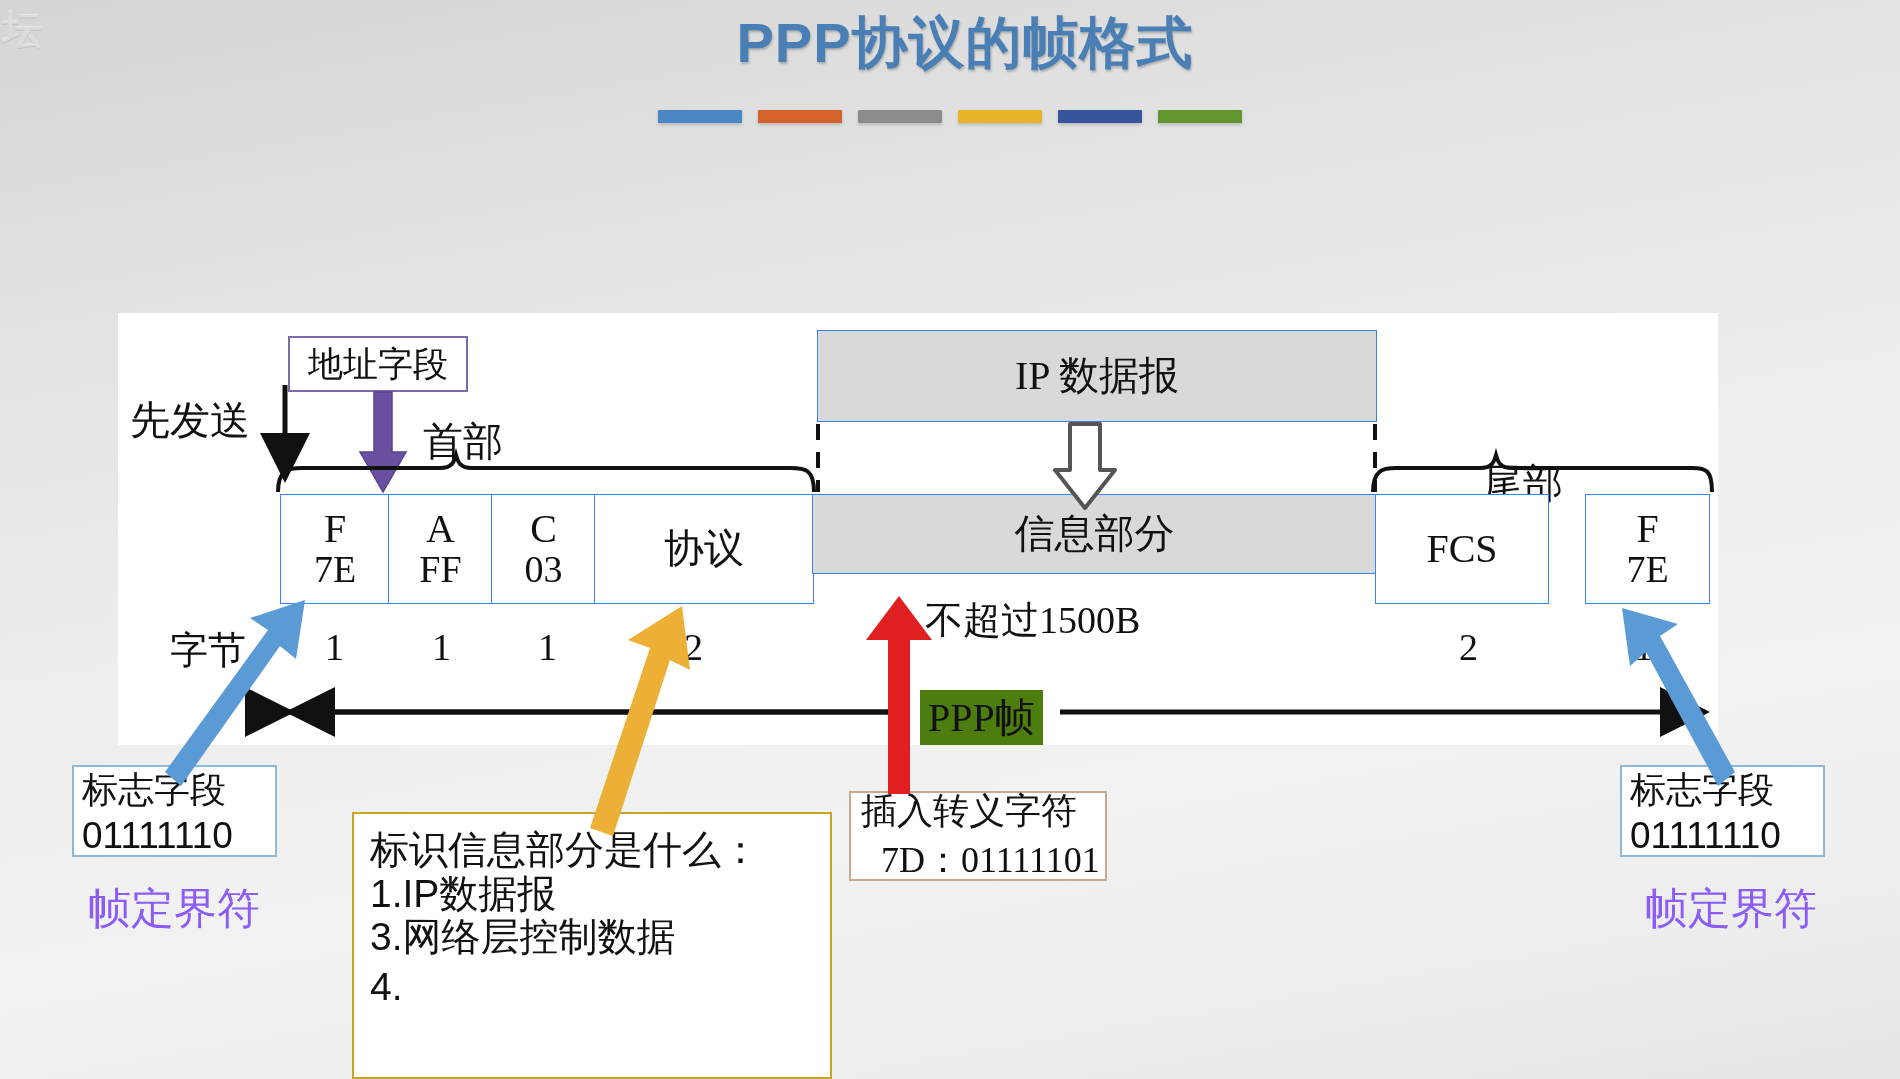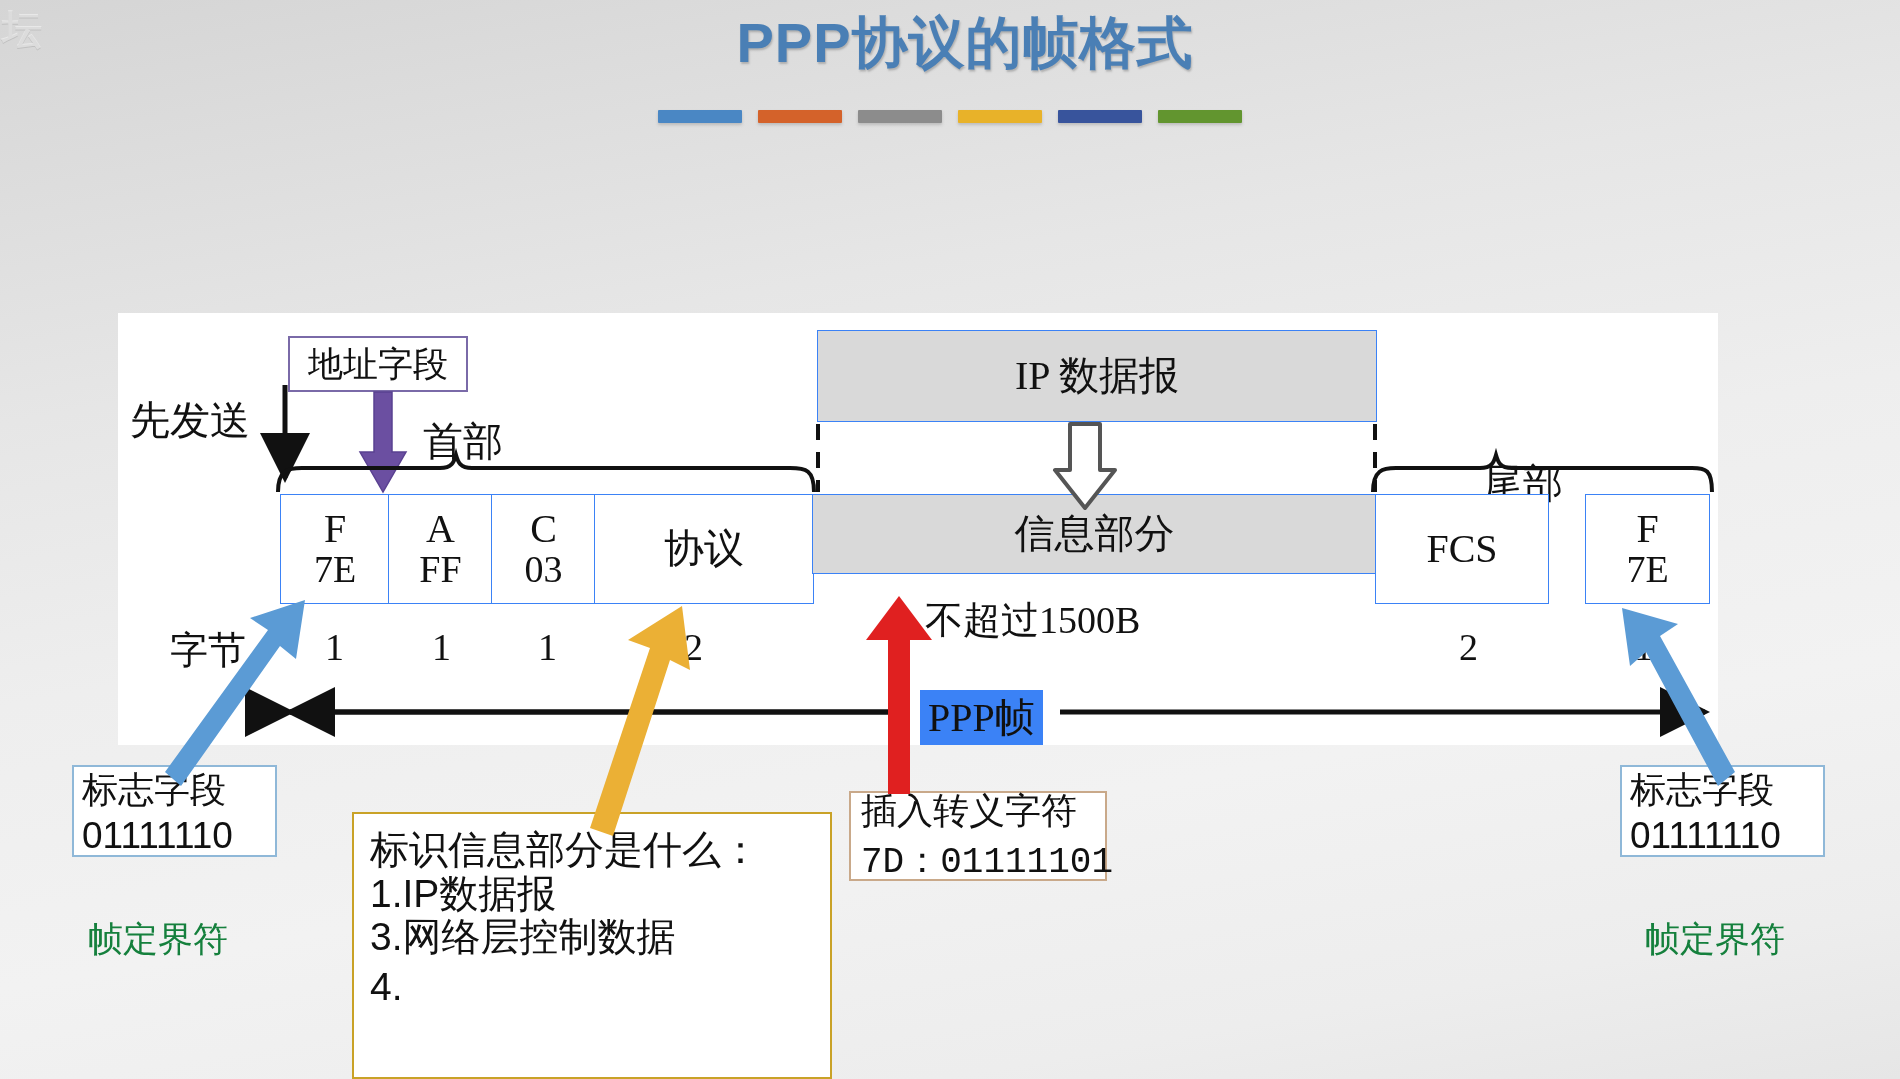--- a/index.html
+++ b/index.html
@@ -45,22 +45,22 @@
   
   #addrbox{
     position:absolute;left:288px;top:336px;width:180px;height:56px;
     box-sizing:border-box;border:2px solid #7a6aa8;background:#fff;
     display:flex;align-items:center;justify-content:center;
     font-size:35px;color:#111;
   }
   
   .callout{position:absolute;box-sizing:border-box;background:#fff;}
   .callout .line{white-space:nowrap;color:#111;}
-  .redlbl{position:absolute;color:#15803d;font-size:35px;white-space:nowrap;
-    font-family:"Liberation Sans",sans-serif;font-weight:normal;margin-top:36px;}
+  .redlbl{position:absolute;color:#8b5cf6;font-size:43px;white-space:nowrap;
+    font-family:"Liberation Sans",sans-serif;font-weight:normal;}
   svg{position:absolute;left:0;top:0;overflow:visible;}
   #overlay{position:absolute;left:0;top:0;width:1900px;height:1079px;pointer-events:none;}
 </style>
 </head>
 <body>
 
 <div id="watermark">坛</div>
 
 <div id="title">PPP协议的帧格式</div>
 
@@ -114,21 +114,21 @@
 
 <div class="byte" style="left:170px;top:625px;">字节</div>
 <div class="byte" style="left:325px;top:625px;">1</div>
 <div class="byte" style="left:432px;top:625px;">1</div>
 <div class="byte" style="left:538px;top:625px;">1</div>
 <div class="byte" style="left:684px;top:625px;">2</div>
 <div class="byte" style="left:925px;top:595px;">不超过1500B</div>
 <div class="byte" style="left:1459px;top:625px;">2</div>
 <div class="byte" style="left:1634px;top:625px;">1</div>
 
-<div class="byte" style="left:920px;top:690px;font-size:40px;background:#3b82f6;padding:0 8px;">PPP帧</div>
+<div class="byte" style="left:920px;top:690px;font-size:40px;background:#4d7c0f;padding:0 8px;">PPP帧</div>
 
 <div class="callout" style="left:72px;top:765px;width:205px;height:92px;border:2px solid #8fb8d8;
             display:flex;flex-direction:column;align-items:flex-start;justify-content:center;padding-left:8px;">
   <span class="line" style="font-size:36px;">标志字段</span>
   <span class="line" style="font-size:37px;font-family:'Liberation Sans',sans-serif;">01111110</span>
 </div>
 <div class="redlbl" style="left:88px;top:880px;">帧定界符</div>
 
 <div class="callout" style="left:1620px;top:765px;width:205px;height:92px;border:2px solid #8fb8d8;
             display:flex;flex-direction:column;align-items:flex-start;justify-content:center;padding-left:8px;">
@@ -142,21 +142,21 @@
             padding:14px 0 0 16px;font-family:'Liberation Sans',sans-serif;">
   <span class="line" style="font-size:39px;line-height:1.12;">标识信息部分是什么：</span>
   <span class="line" style="font-size:39px;line-height:1.12;">1.IP数据报</span>
   <span class="line" style="font-size:39px;line-height:1.12;">3.网络层控制数据</span>
   <span class="line" style="font-size:39px;line-height:1.12;margin-top:6px;">4.</span>
 </div>
 
 <div class="callout" style="left:849px;top:791px;width:258px;height:90px;border:2px solid #c9a98a;
             display:flex;flex-direction:column;align-items:flex-start;justify-content:center;padding-left:10px;">
   <span class="line" style="font-size:36px;">插入转义字符</span>
-  <span class="line" style="font-size:36px;font-family:Liberation Mono, monospace;">7D：01111101</span>
+  <span class="line" style="font-size:36px;font-family:Liberation Serif, serif;margin-left:20px;">7D：01111101</span>
 </div>
 
 <svg id="overlay" viewBox="0 0 1900 1079" width="1900" height="1079">
   <defs>
     <marker id="mk-blk" markerWidth="12" markerHeight="12" refX="9" refY="5" orient="auto">
       <path d="M0,0 L10,5 L0,10 z" fill="#111"></path>
     </marker>
     <marker id="mk-blk2" markerWidth="12" markerHeight="12" refX="9" refY="5" orient="auto">
       <path d="M0,0 L10,5 L0,10 z" fill="#111"></path>
     </marker>

